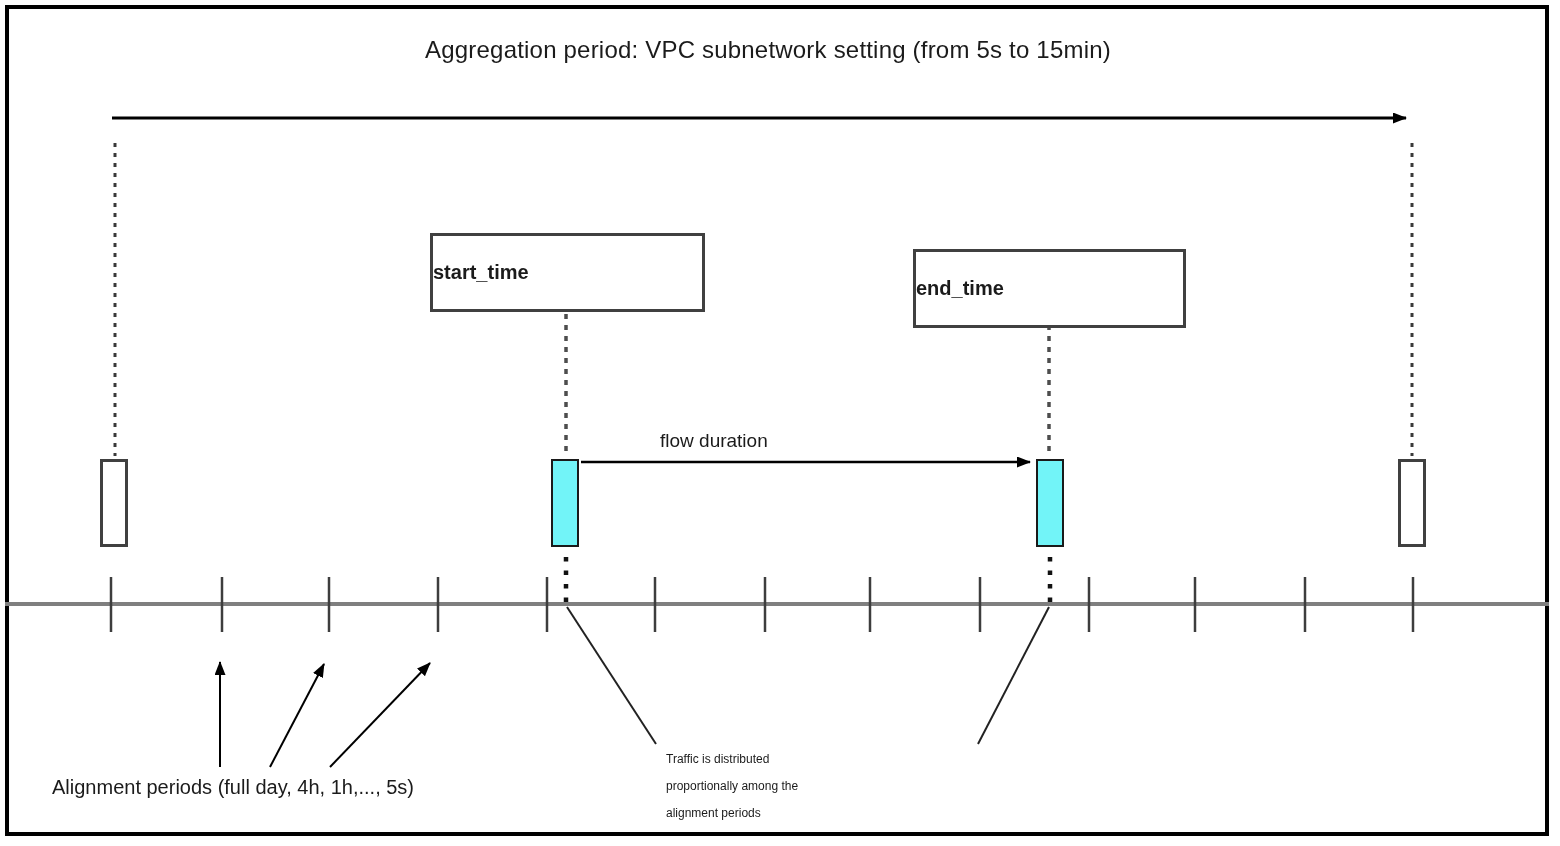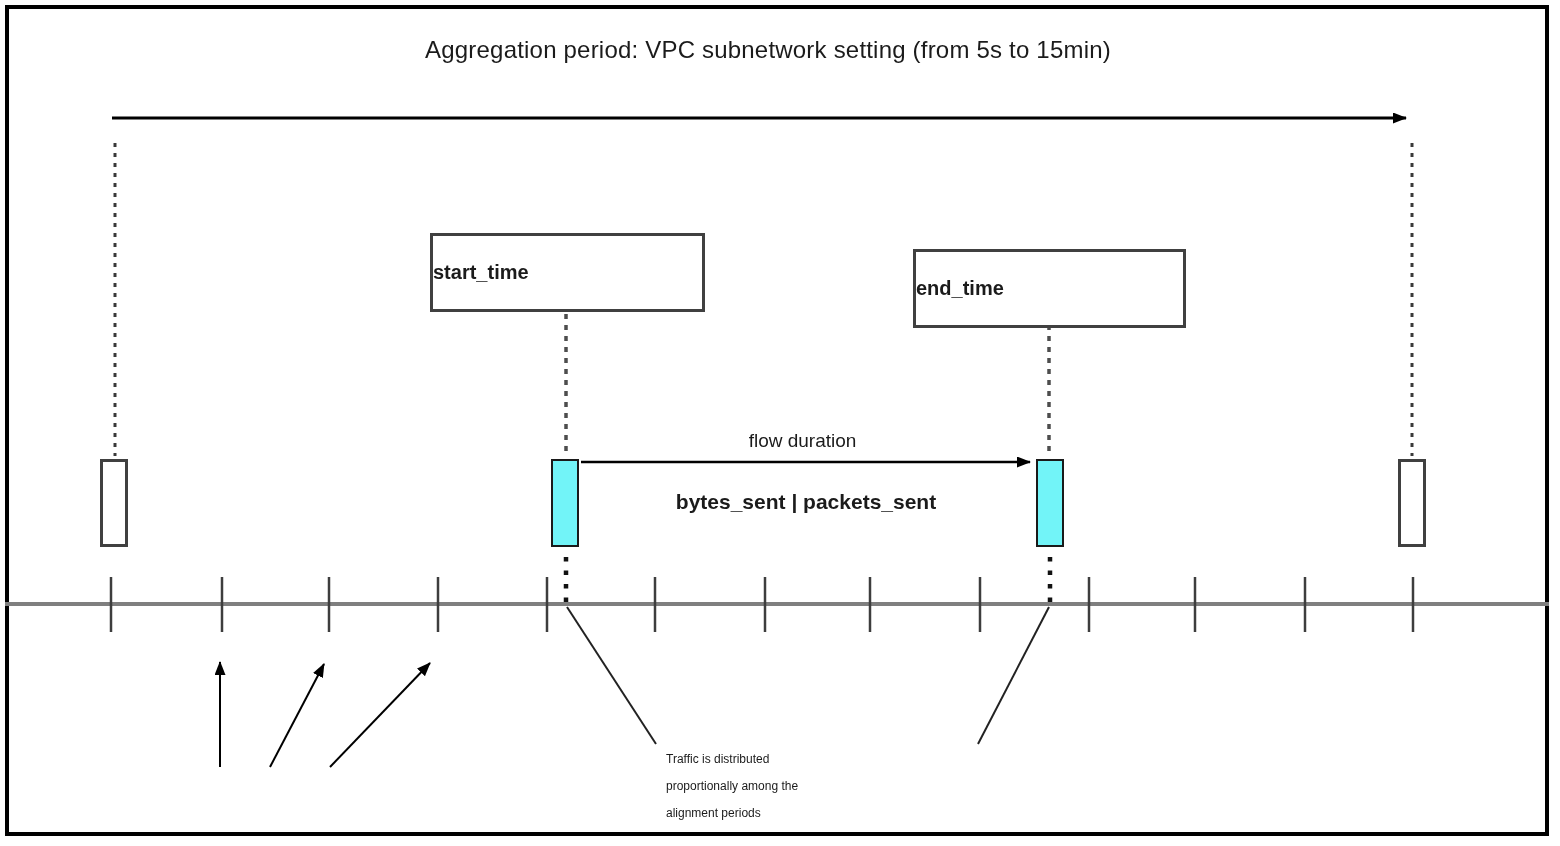--- a/index.html
+++ b/index.html
@@ -66,21 +66,21 @@
     background: #72f4f8; 
   }
   .interval-rect.left-plain  { left: 100px; }
   .interval-rect.right-plain { left: 1398px; }
   .interval-rect.left-flow   { left: 551px; }
   .interval-rect.right-flow  { left: 1036px; }
   .flow-duration-label {
     position: absolute;
     left: 660px; top: 430px;
     width: 285px;
-    text-align: center;
+    text-align: left;
     font-size: 19px;
   }
   .metrics-label {
     position: absolute;
     left: 640px; top: 490px;
     width: 332px;
     text-align: center;
     font-size: 21px;
     font-weight: bold;
   }
@@ -163,20 +163,20 @@
     <span>end_time</span>
   </div>
 
   <div class="interval-rect plain left-plain"></div>
   <div class="interval-rect plain right-plain"></div>
   <div class="interval-rect flow left-flow" style="background: rgb(114, 244, 248);"></div>
   <div class="interval-rect flow right-flow" style="background: rgb(114, 244, 248);"></div>
 
   <div class="flow-duration-label">flow duration</div>
 
-  <div class="metrics-label">bytes_sent | packets_sent</div>
 
+  <div class="alignment-label">Alignment periods (full day, 4h, 1h,..., 5s)</div>
 
   <div class="traffic-note">Traffic is distributed
 proportionally among the
 alignment periods</div>
 
 </div>
 
 </body></html>

